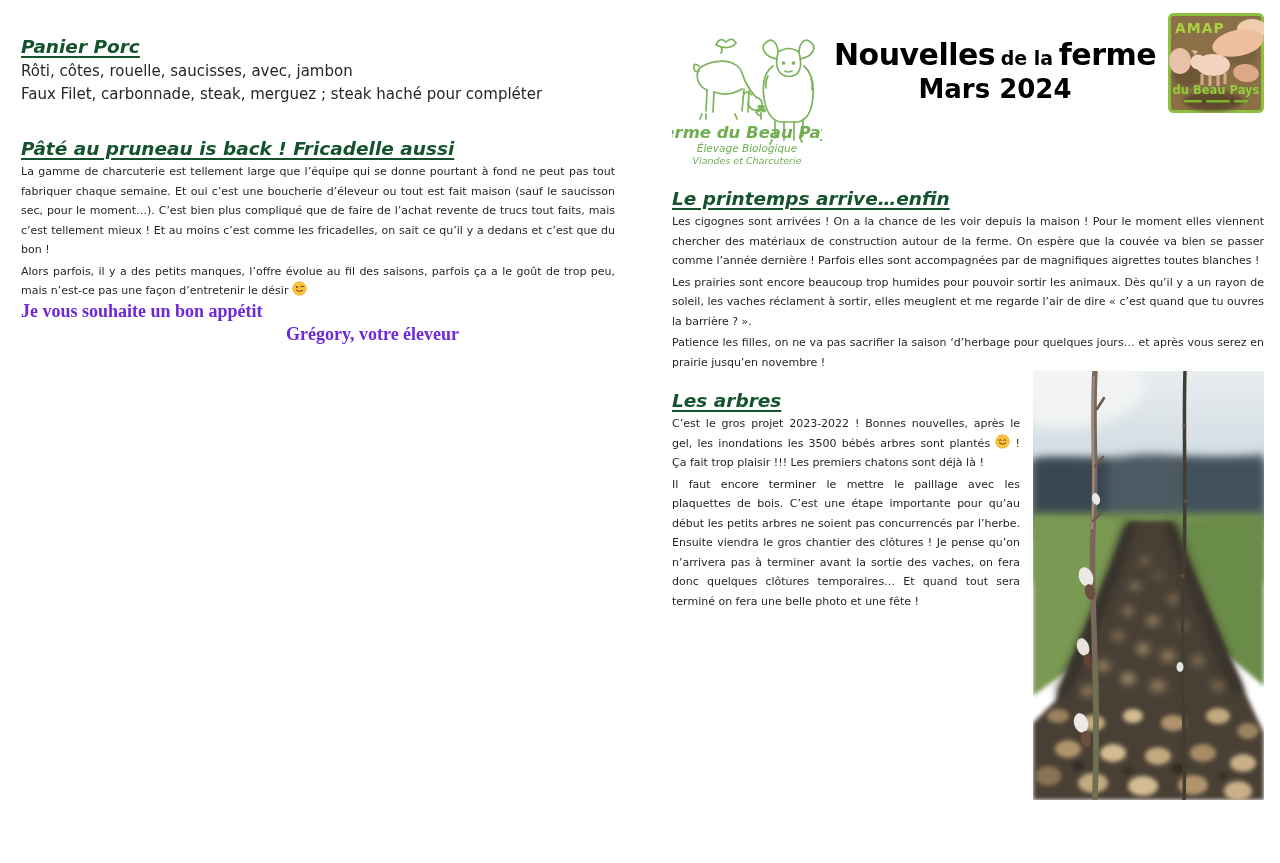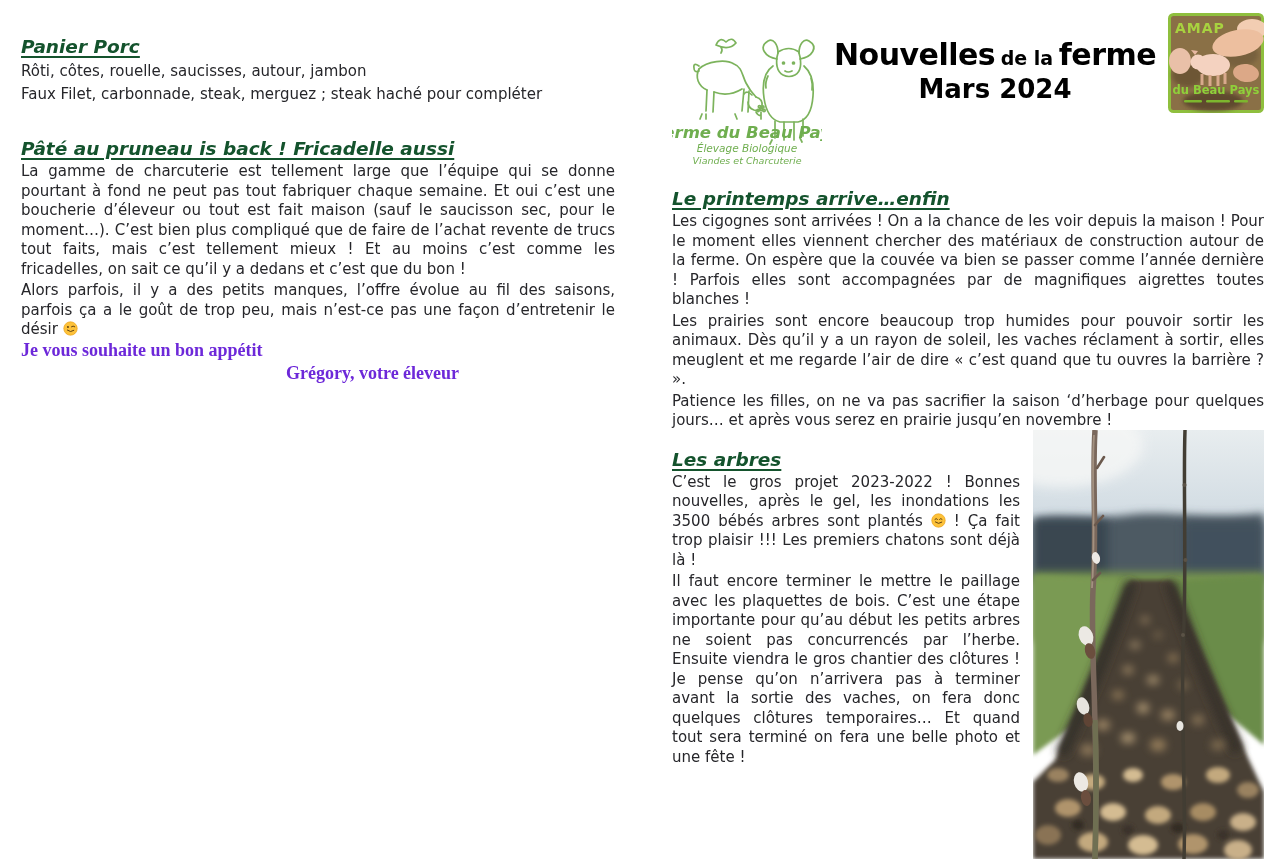--- a/index.html
+++ b/index.html
@@ -8,21 +8,21 @@
   .page{position:relative;width:1280px;height:863px;background:#fff;}
 
   .col-left{position:absolute;left:21px;top:36px;width:594px;}
   .col-right{position:absolute;left:672px;top:10px;width:592px;}
 
   .sec-title{display:inline-block;color:#14532d;font-weight:bold;
              font-size:18.5px;line-height:22px;margin:0;
              text-decoration:underline;text-decoration-thickness:2px;text-underline-offset:3px;}
   .it{font-style:italic;}
   .items{font-size:15px;line-height:19px;margin:4px 0 0;}
-  .just{font-size:15px;line-height:19.5px;text-align:justify;margin:2px 0 0;}
+  .just{font-size:11px;line-height:19.5px;text-align:justify;margin:2px 0 0;}
 
   .mt-boeuf{margin-top:19px;display:block;}
   .mt-pate{margin-top:34px;display:block;}
   .mt-sign{margin-top:56px;}
   .serif{font-family:"Liberation Serif","DejaVu Serif",serif;font-weight:bold;
          color:#6d28d9;font-size:18px;line-height:21px;margin:0;}
   .sign2{margin-top:2px;padding-left:265px;}
   .dist{margin-top:24px;font-size:16px;font-weight:bold;font-style:italic;color:#1b7d1b;}
   .dist .u{text-decoration:underline;text-decoration-thickness:2px;text-underline-offset:3px;}
 
@@ -43,21 +43,21 @@
   .emoji{width:15px;height:15px;vertical-align:-2px;display:inline-block;}
 </style>
 </head>
 <body>
 
 <div class="page">
 
   <div class="col-left">
 
     <h2 class="sec-title it">Panier Porc</h2>
-    <p class="items">Rôti, côtes, rouelle, saucisses, autour, jambon</p>
+    <p class="items">Rôti, côtes, rouelle, saucisses, avec, jambon</p>
 
     <p class="items">Faux Filet, carbonnade, steak, merguez ; steak haché pour compléter</p>
 
     <span class="mt-pate"><h2 class="sec-title it">Pâté au pruneau is back ! Fricadelle aussi</h2></span>
     <p class="just">La gamme de charcuterie est tellement large que l’équipe qui se donne pourtant à fond ne peut pas tout fabriquer chaque semaine. Et oui c’est une boucherie d’éleveur ou tout est fait maison (sauf le saucisson sec, pour le moment…). C’est bien plus compliqué que de faire de l’achat revente de trucs tout faits, mais c’est tellement mieux ! Et au moins c’est comme les fricadelles, on sait ce qu’il y a dedans et c’est que du bon !</p>
     <p class="just"><span>Alors parfois, il y a des petits manques, l’offre évolue au fil des saisons, parfois ça a le goût de trop peu, mais n’est-ce pas une façon d’entretenir le désir </span><svg class="emoji" viewBox="0 0 20 20">
          <circle cx="10" cy="10" r="9" fill="#fdc23a" stroke="#e89b0c" stroke-width="0.8"></circle>
          <circle cx="6.6" cy="8" r="1.3" fill="#5a3d10"></circle>
          <path d="M11.3,7.6 q2.2,-1.8 4.4,0" stroke="#5a3d10" stroke-width="1.3" fill="none" stroke-linecap="round"></path>
          <path d="M5.8,12.2 q4.2,3.8 8.6,0.4" stroke="#5a3d10" stroke-width="1.3" fill="none" stroke-linecap="round"></path>

